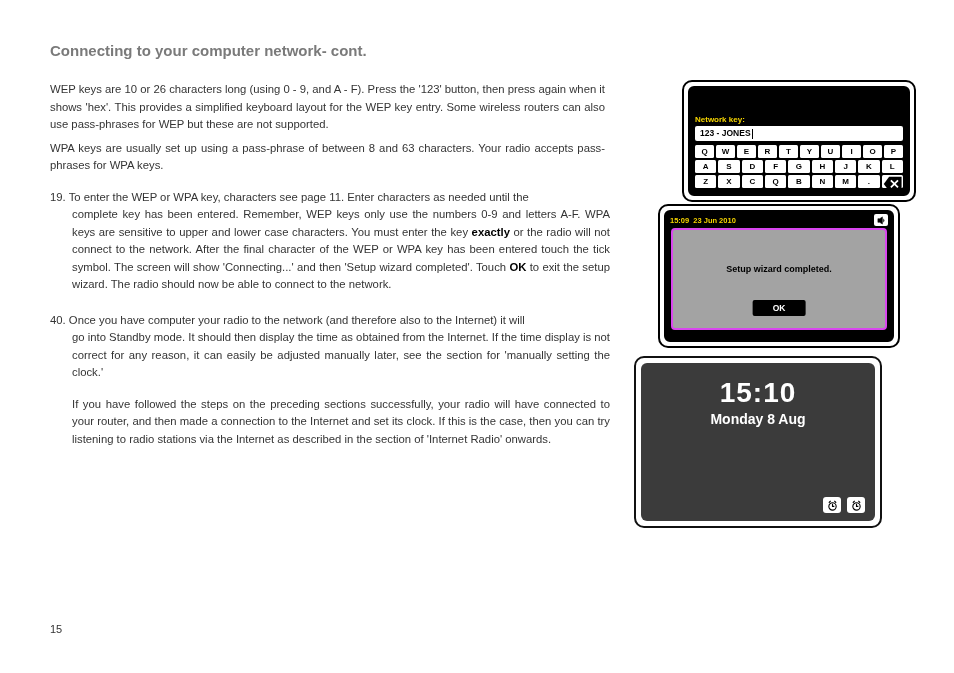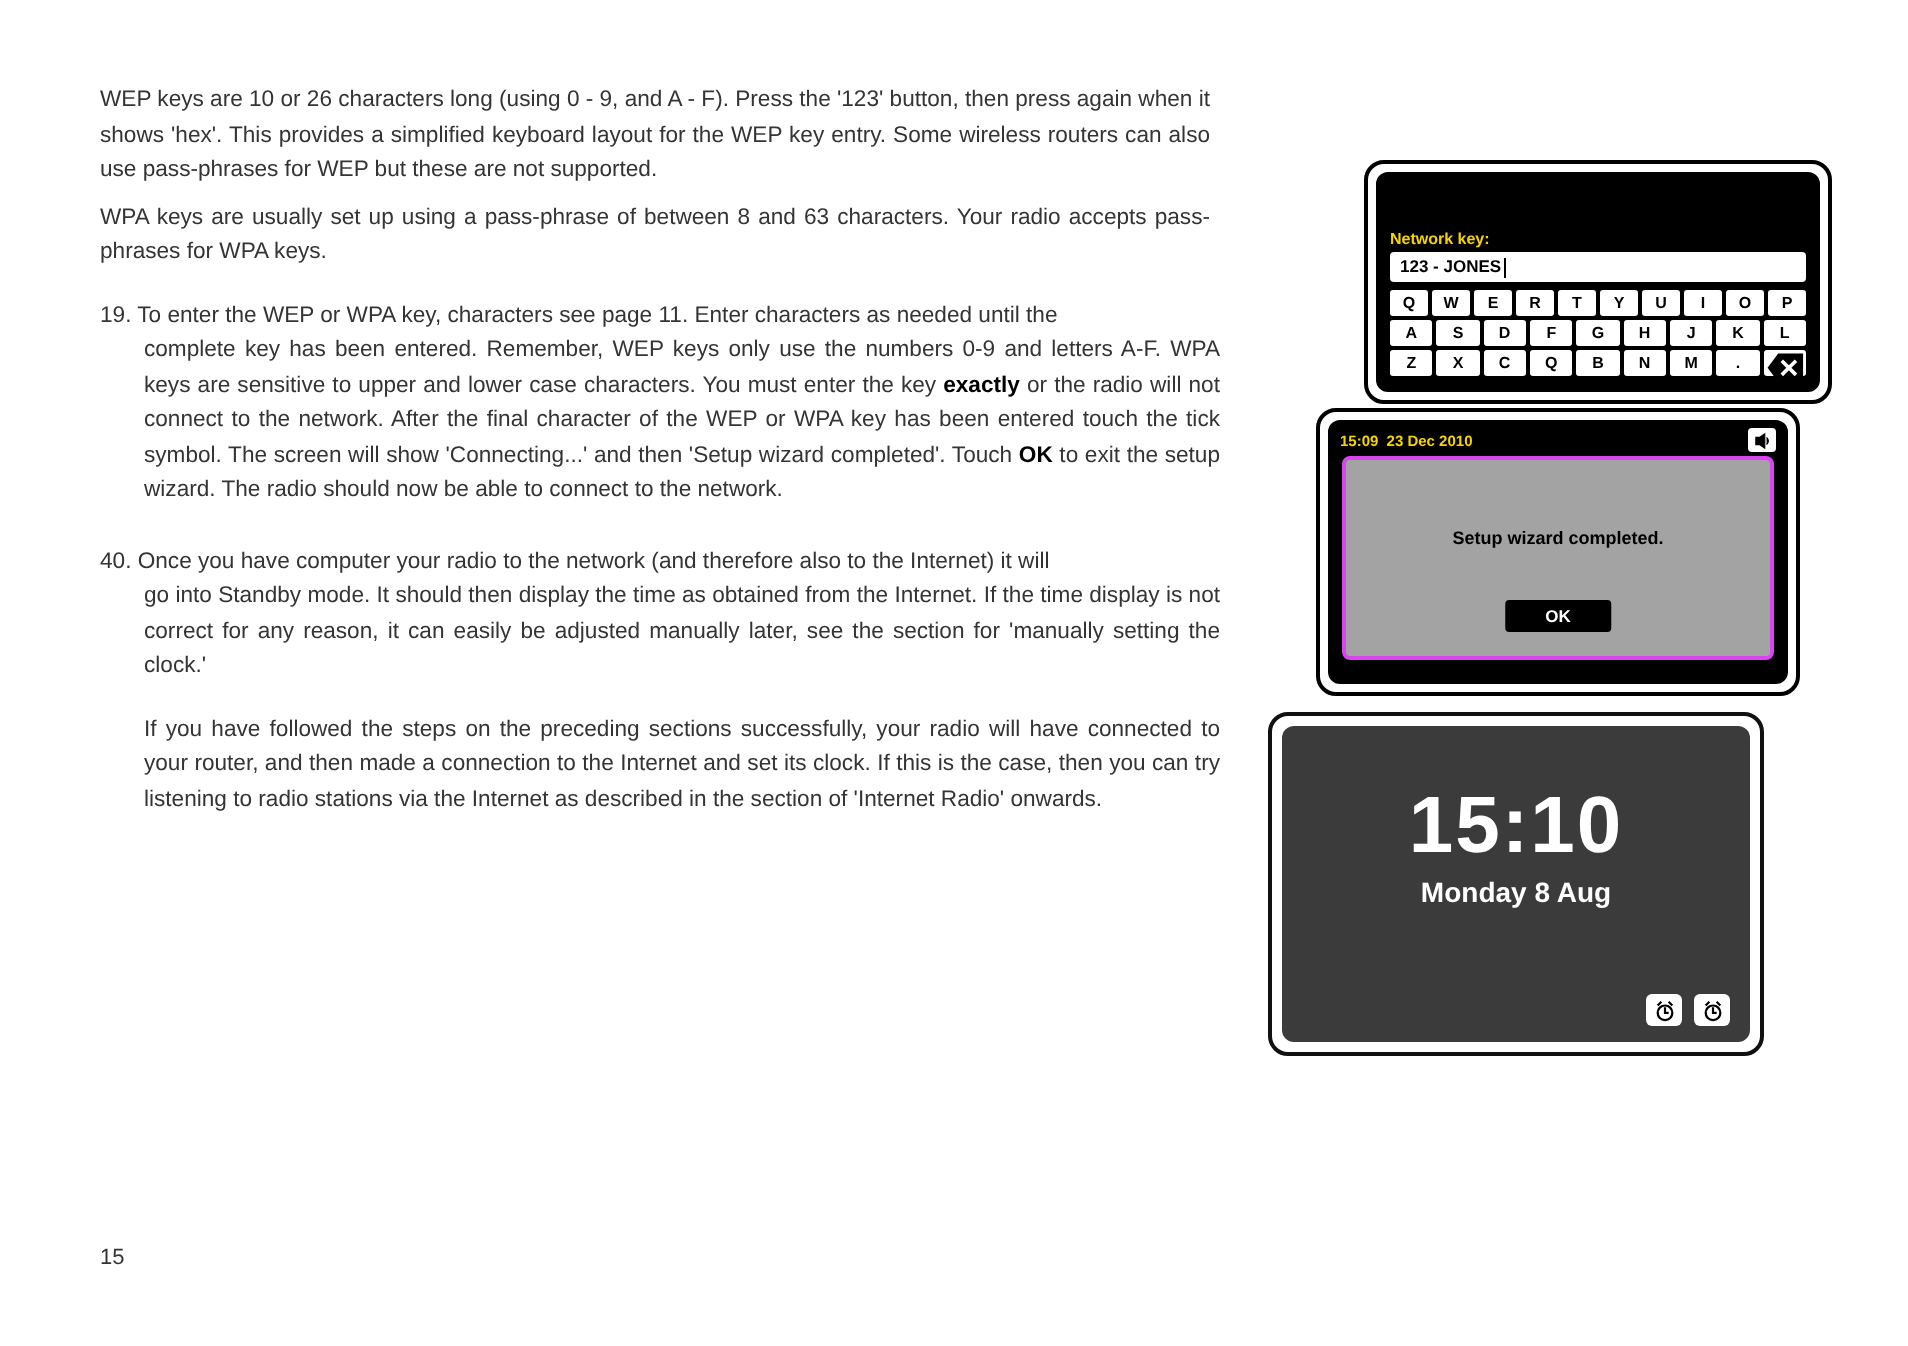--- a/index.html
+++ b/index.html
@@ -194,23 +194,23 @@
   .dev3 .inner3 {
     margin: 5px;
     background: #3b3b3b;
     border-radius: 6px;
     height: calc(100% - 10px);
     position: relative;
     color:#fff;
     text-align:center;
   }
   .dev3 .time {
-    font-size: 40px;
-    font-weight: bold;
-    padding-top: 28px;
+    font-size: 28px;
+    font-weight: bold;
+    padding-top: 14px;
     letter-spacing: 1px;
   }
   .dev3 .date {
     font-size: 14px;
     font-weight: bold;
     margin-top: 2px;
   }
   .dev3 .icons {
     position:absolute;
     right:10px;
@@ -227,20 +227,21 @@
     justify-content:center;
   }
   .dev3 .icons .ic svg{ width:11px; height:11px; fill:#000;}
 
   b { font-weight:bold; color:#000; }
 </style>
 </head>
 <body>
 
 <div class="page">
+  <h2 class="title">Connecting to your computer network- cont.</h2>
 
   <div class="bodytext">
     <p>WEP keys are 10 or 26 characters long (using 0 - 9, and A - F). Press the '123' button, then press again when it shows 'hex'. This provides a simplified keyboard layout for the WEP key entry. Some wireless routers can also use pass-phrases for WEP but these are not supported.</p>
     <p>WPA keys are usually set up using a pass-phrase of between 8 and 63 characters. Your radio accepts pass-phrases for WPA keys.</p>
   </div>
 
   <ol class="steps">
     <li>
       <span class="first"><span class="num">19.</span> <span>To enter the WEP or WPA key, characters see page 11. Enter characters as needed until the</span></span>
       <span class="ind">
@@ -303,21 +304,21 @@
             </svg></div>
         </div>
     </div>
   </div>
 
   <div class="device dev2">
     <div class="inner">
       <div class="statusbar">
         <div class="left">
           <span>15:09</span>
-          <span>23 Dec 2010</span>
+          <span>23 Jun 2010</span>
         </div>
         <div class="spk">
           <svg viewBox="0 0 10 10">
               <path d="M1 3 H3 L6 1 V9 L3 7 H1 Z M7 3 Q9 5 7 7" fill="#000" stroke="#000" stroke-width="0.6"></path>
             </svg>
         </div>
       </div>
       <div class="panel">
         <div class="msg">Setup wizard completed.</div>
         <div class="okbtn">OK</div>

